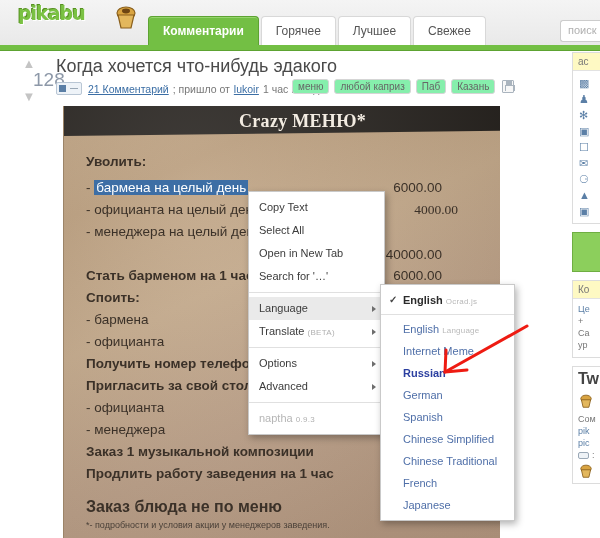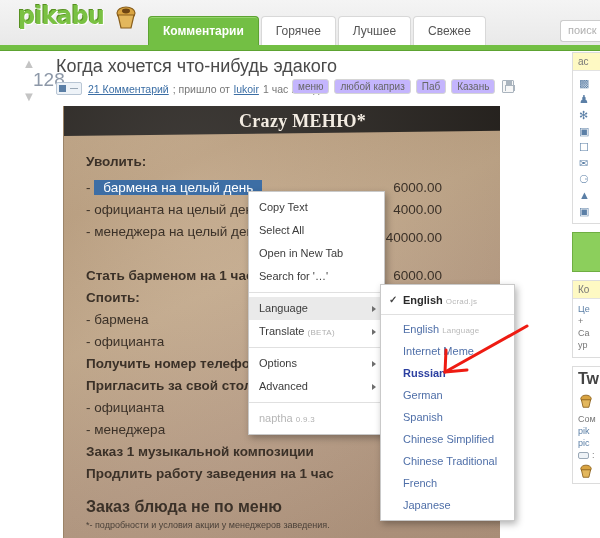--- a/index.html
+++ b/index.html
@@ -17,21 +17,21 @@
 
   
   .topbar {
     position: absolute; top: 0; left: 0; width: 600px; height: 46px;
     background: linear-gradient(#f4f4f4, #e9e9e9);
     border-bottom: 1px solid #d8d8d8;
   }
   .logo {
     position: absolute; left: 18px; top: 2px;
     font-family: "DejaVu Sans", sans-serif;
-    font-size: 24px; font-weight: bold; letter-spacing: -1px;
+    font-size: 19px; font-weight: bold; letter-spacing: -1px;
     color: #7ac143;
     text-shadow: 1px 1px 0 #fff, -1px -1px 0 #55901f;
   }
   .logo-cupcake {
     position: absolute; left: 113px; top: 5px;
     width: 26px; height: 26px;
   }
   .tabs { position: absolute; left: 148px; top: 16px; height: 30px; display: flex; }
   .tab {
     height: 30px; line-height: 29px; padding: 0 14px;
@@ -91,21 +91,21 @@
     content: ""; position: absolute; left: 13px; top: 5px; width: 8px; height: 1px;
     background: #9aa8b6;
   }
   .meta-link { color: #3b6ea5; text-decoration: underline; cursor: pointer; }
 
   .tags {
     position: absolute; left: 292px; top: 27px;
     display: flex; align-items: center; gap: 5px;
   }
   .tag {
-    font-size: 10px; color: #666; background: #c4b5fd;
+    font-size: 10px; color: #666; background: #86efac;
     border: 1px solid #d5d5d5; border-radius: 3px;
     padding: 1px 5px; white-space: nowrap; cursor: pointer;
   }
   .save-icon {
     width: 12px; height: 13px; border: 1px solid #aab4be; border-radius: 1px;
     background: #f7f7f7; position: relative; margin-left: 2px; cursor: pointer;
   }
   .save-icon::before {
     content: ""; position: absolute; left: 3px; top: 0px; width: 6px; height: 5px; background: #aab4be;
   }
@@ -139,21 +139,21 @@
     letter-spacing: .3px; z-index: 3;
   }
   .mtxt { position: absolute; color: #3b3128; font-family: "Liberation Sans", sans-serif; z-index: 2; }
   .m-head { font-weight: bold; font-size: 13.5px; }
   .m-item { font-size: 13.5px; }
   .m-bold { font-weight: bold; font-size: 13.5px; }
   .m-big { font-weight: bold; font-size: 16px; }
   .m-fine { font-size: 9px; color: #4a4038; }
   .m-price { font-size: 13.5px; color: #3b3128; text-align: right; width: 100px; }
   .sel {
-    background: #3d6ea5; color: #ffffff; padding: 0 9px;
+    background: #3d6ea5; color: #ffffff; padding: 0 2px;
   }
 
   
   .ctxmenu {
     position: absolute; left: 248px; top: 191px; width: 137px;
     background: #fff; border: 1px solid #c9c9c9;
     box-shadow: 2px 3px 7px rgba(0,0,0,.3);
     font-size: 11px; color: #3b3b3b; padding: 4px 0; z-index: 20;
   }
   .ctxitem {
@@ -289,22 +289,22 @@
     <div class="mtxt m-bold" style="left:22px; top:250px;">Получить номер телефона</div>
     <div class="mtxt m-bold" style="left:22px; top:272px;">Пригласить за свой столик</div>
     <div class="mtxt m-item" style="left:22px; top:294px;">- официанта</div>
     <div class="mtxt m-item" style="left:22px; top:316px;">- менеджера</div>
     <div class="mtxt m-bold" style="left:22px; top:338px;">Заказ 1 музыкальной композиции</div>
     <div class="mtxt m-bold" style="left:22px; top:360px;">Продлить работу заведения на 1 час</div>
     <div class="mtxt m-big" style="left:22px; top:392px;">Заказ блюда не по меню</div>
     <div class="mtxt m-fine" style="left:22px; top:414px;">*- подробности и условия акции у менеджеров заведения.</div>
 
     <div class="mtxt m-price" style="left:278px; top:74px;">6000.00</div>
-    <div class="mtxt m-price" style="left:278px; top:96px;">4000.00</div>
-    <div class="mtxt m-price" style="left:278px; top:124px;">40000.00</div>
+    <div class="mtxt m-price" style="left:294px; top:96px;font-family:Liberation Serif, serif;">4000.00</div>
+    <div class="mtxt m-price" style="left:278px; top:141px;">40000.00</div>
     <div class="mtxt m-price" style="left:278px; top:162px;">6000.00</div>
   </div>
 
   <div class="ctxmenu">
     <div class="ctxitem">
       <span>Copy Text</span>
     </div>
     <div class="ctxitem">
       <span>Select All</span>
     </div>

